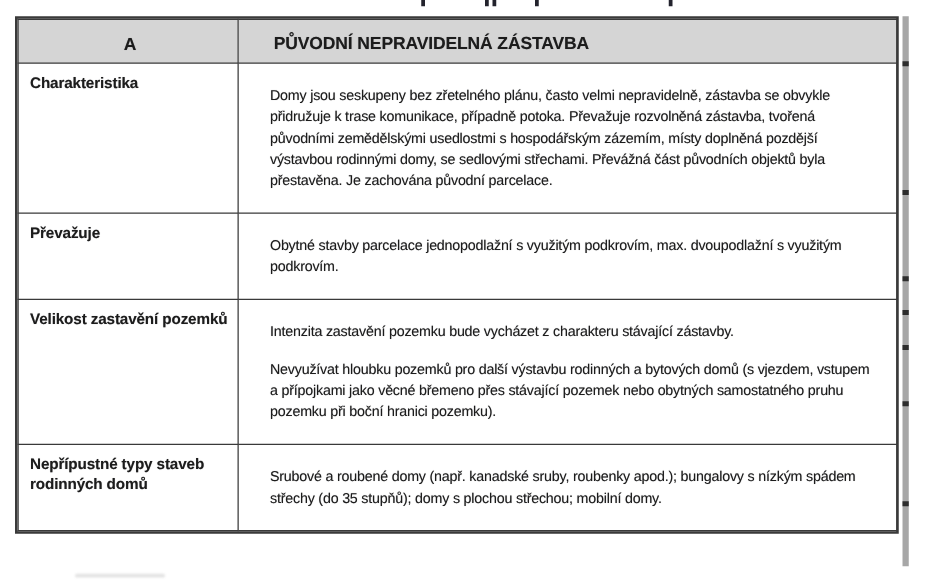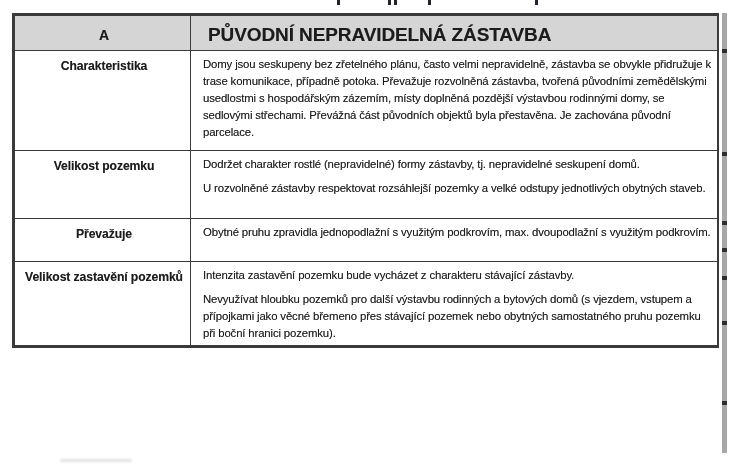--- a/index.html
+++ b/index.html
@@ -21,34 +21,34 @@
   }
   .tbl{display:table;width:100%;border-collapse:collapse;table-layout:fixed;}
   .trow{display:table-row;}
   .tcell{
     display:table-cell;vertical-align:top;box-sizing:border-box;
     border:1.5px solid #3a3a3a;overflow:hidden;
     text-shadow:0 0 0.6px rgba(20,20,25,0.45);
   }
   .label-cell{
     width:176px;font-weight:bold;font-size:12.2px;line-height:16px;
-    padding:7px 6px 4px 9px;letter-spacing:-0.1px;text-align:center;
+    padding:7px 6px 4px 9px;letter-spacing:-0.1px;
   }
   .value-cell{
     font-size:11.4px;line-height:17px;letter-spacing:-0.15px;
     padding:5px 4px 3px 12px;
   }
-  .value-cell p{margin:0;}
+  .value-cell p{margin:13px;}
   .value-cell p + p{margin-top:7px;}
   .value-cell p:empty{display:none;}
 
   .header-row .tcell{background:#d5d5d5;vertical-align:middle;}
   .header-row{height:35px;}
   .hdr-a{text-align:center;font-weight:bold;font-size:14px;}
-  .hdr-title{font-weight:bold;font-size:19px;padding-left:17px;letter-spacing:-0.1px;}
+  .hdr-title{font-weight:bold;font-size:14px;padding-left:28px;letter-spacing:-0.1px;}
 
   .r1{height:100px}.r2{height:68px}.r3{height:25px}.r4{height:26px}
   .r5{height:43px}.r6{height:78px}.r7{height:46px}
 
   
   .edge-strip{
     position:absolute;left:722px;top:13px;width:5px;height:440px;
     background:#a7a7a7;
   }
   .edge-tick{position:absolute;left:0;width:5px;height:4px;background:#2e2e2e;}
@@ -78,45 +78,44 @@
       <div class="tcell value-cell hdr-title">PŮVODNÍ NEPRAVIDELNÁ ZÁSTAVBA</div>
     </div>
 
     <div class="trow r1">
       <div class="tcell label-cell">Charakteristika</div>
       <div class="tcell value-cell">
           <p>Domy jsou seskupeny bez zřetelného plánu, často velmi nepravidelně, zástavba se obvykle přidružuje k trase komunikace, případně potoka. Převažuje rozvolněná zástavba, tvořená původními zemědělskými usedlostmi s hospodářským zázemím, místy doplněná pozdější výstavbou rodinnými domy, se sedlovými střechami. Převážná část původních objektů byla přestavěna. Je zachována původní parcelace.</p>
         </div>
     </div>
 
-    <div class="trow r2">
-      <div class="tcell label-cell">Velikost pozemku</div>
-      <div class="tcell value-cell">
-          <p>Dodržet charakter rostlé (nepravidelné) formy zástavby, tj. nepravidelné seskupení domů.</p>
-          <p>U rozvolněné zástavby respektovat rozsáhlejší pozemky a velké odstupy jednotlivých obytných staveb.</p>
-        </div>
-    </div>
 
 
 
     <div class="trow r5">
       <div class="tcell label-cell">Převažuje</div>
       <div class="tcell value-cell">
-          <p>Obytné pruhu zpravidla jednopodlažní s využitým podkrovím, max. dvoupodlažní s využitým podkrovím.</p>
+          <p>Obytné stavby parcelace jednopodlažní s využitým podkrovím, max. dvoupodlažní s využitým podkrovím.</p>
         </div>
     </div>
 
     <div class="trow r6">
       <div class="tcell label-cell">Velikost zastavění pozemků</div>
       <div class="tcell value-cell">
           <p>Intenzita zastavění pozemku bude vycházet z charakteru stávající zástavby.</p>
           <p>Nevyužívat hloubku pozemků pro další výstavbu rodinných a bytových domů (s vjezdem, vstupem a přípojkami jako věcné břemeno přes stávající pozemek nebo obytných samostatného pruhu pozemku při boční hranici pozemku).</p>
         </div>
     </div>
 
+    <div class="trow r7">
+      <div class="tcell label-cell">Nepřípustné typy staveb rodinných domů</div>
+      <div class="tcell value-cell">
+          <p>Srubové a roubené domy (např. kanadské sruby, roubenky apod.); bungalovy s nízkým spádem střechy (do 35 stupňů); domy s plochou střechou; mobilní domy.</p>
+        </div>
+    </div>
 
   </div>
 </div>
 
 <div class="edge-strip">
   <div class="edge-tick et0"></div>
   <div class="edge-tick et1"></div>
   <div class="edge-tick et2"></div>
   <div class="edge-tick et3"></div>
   <div class="edge-tick et4"></div>

